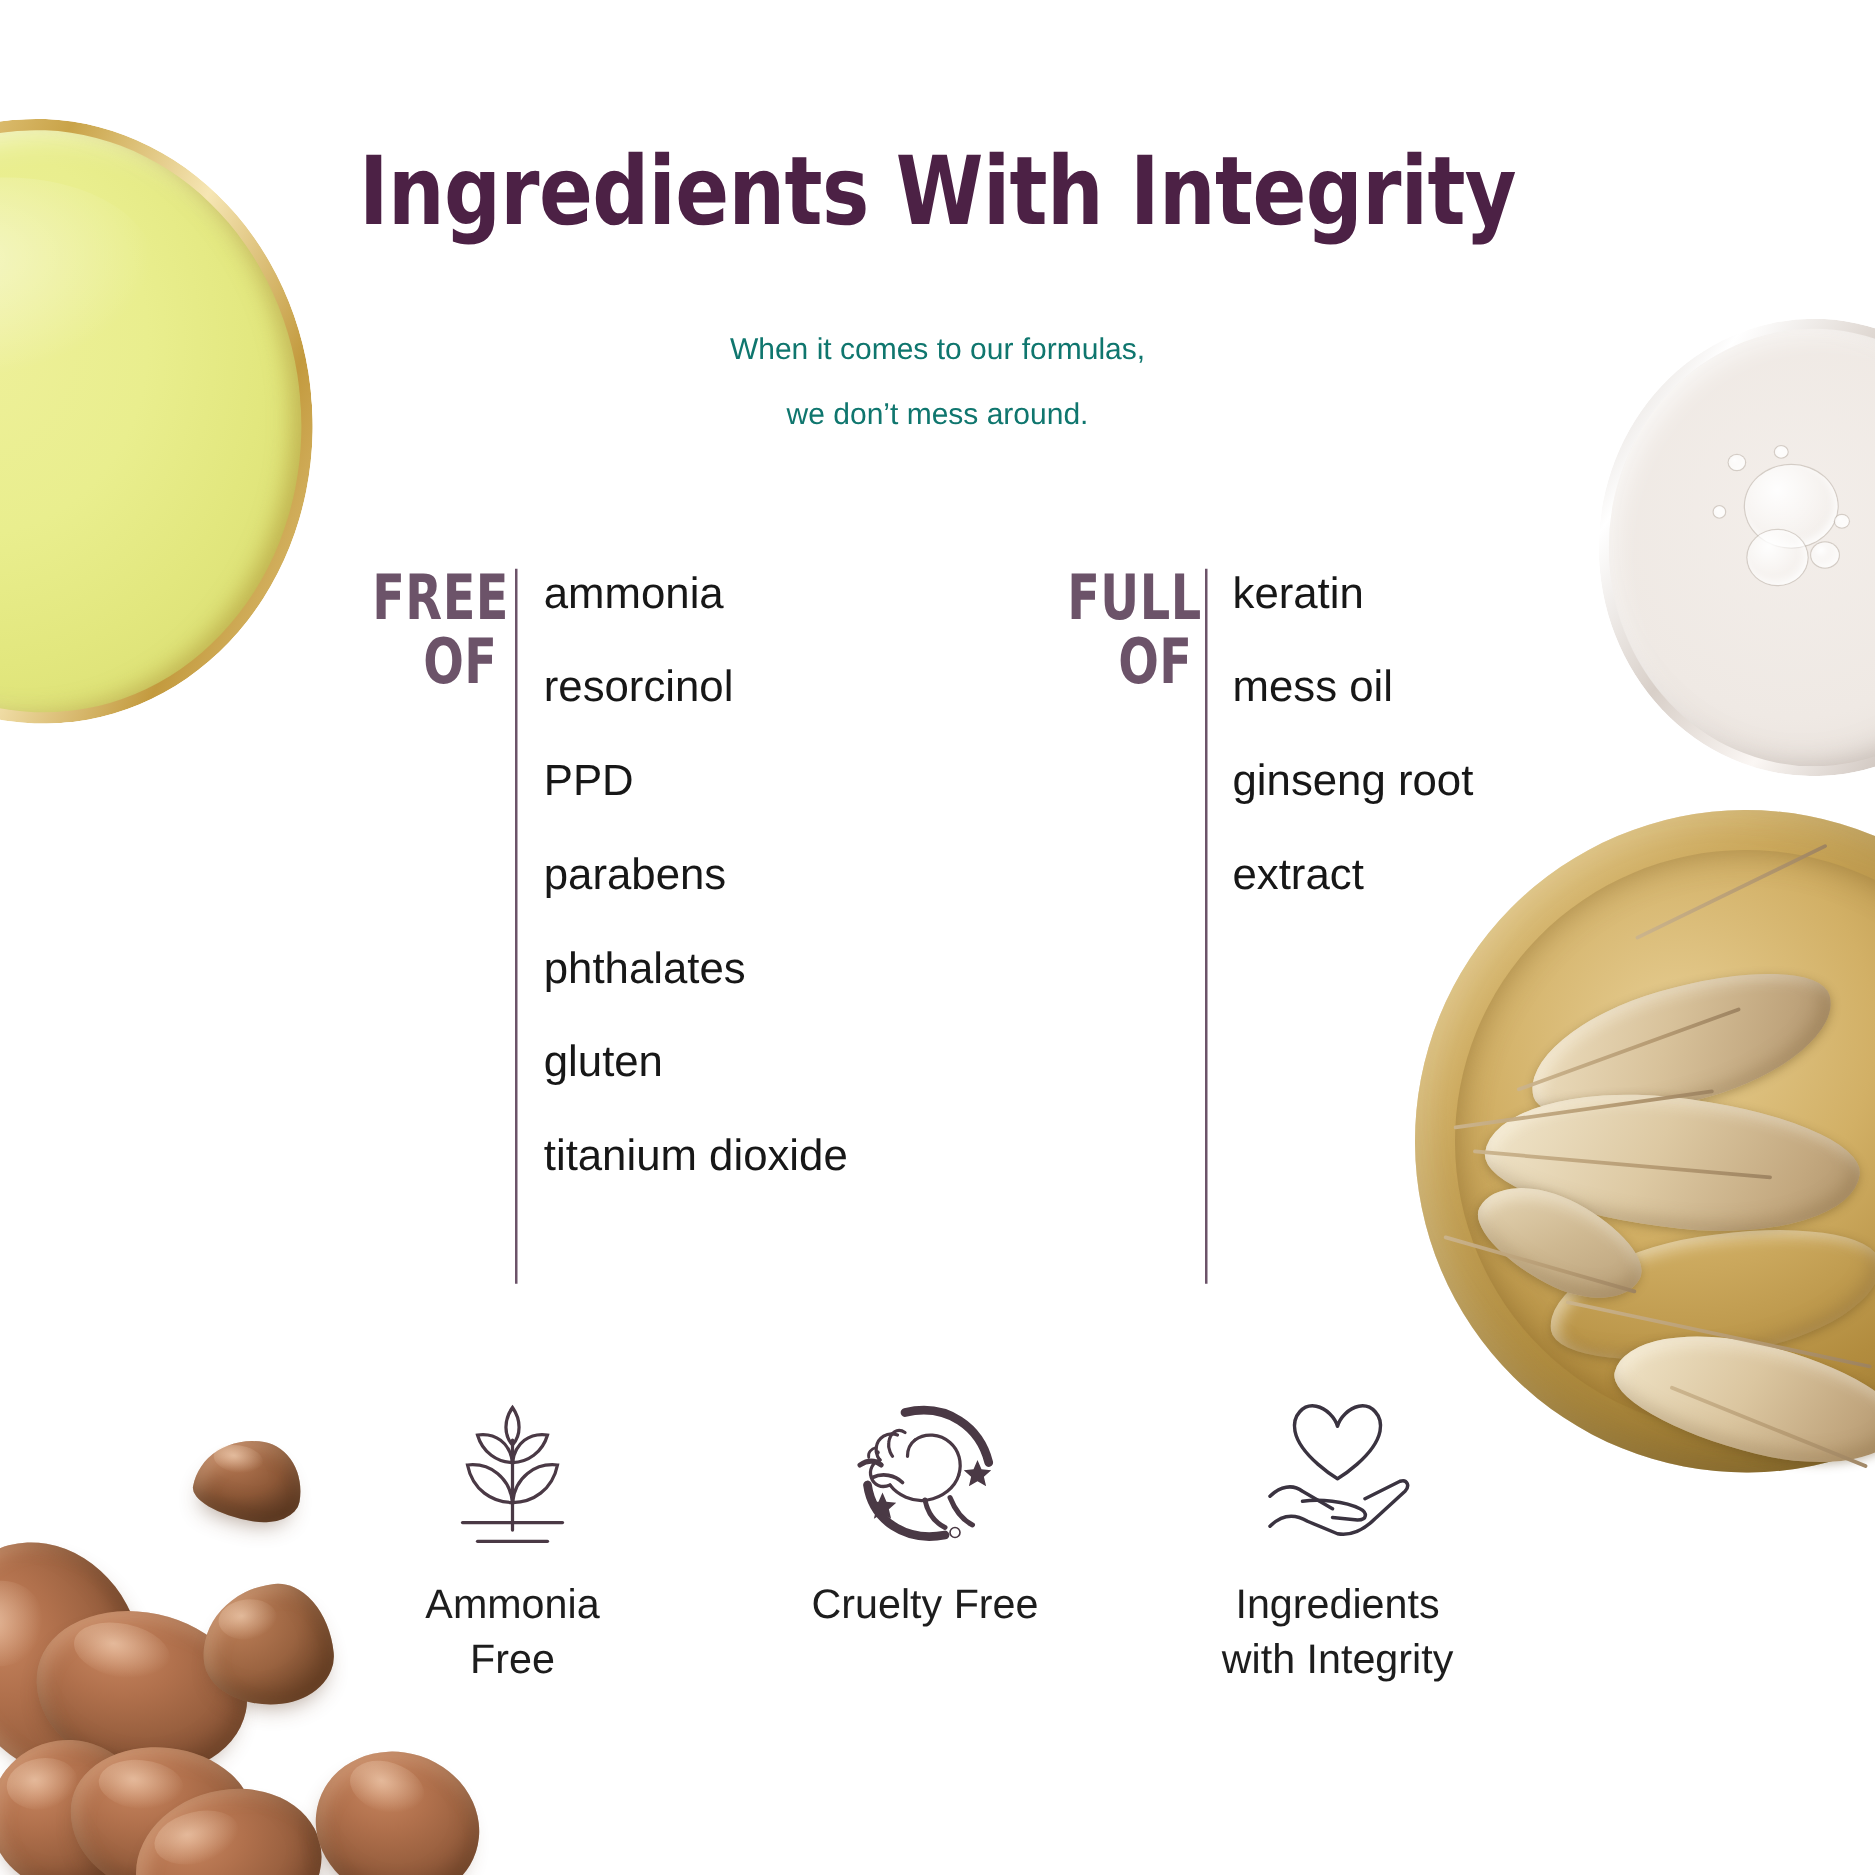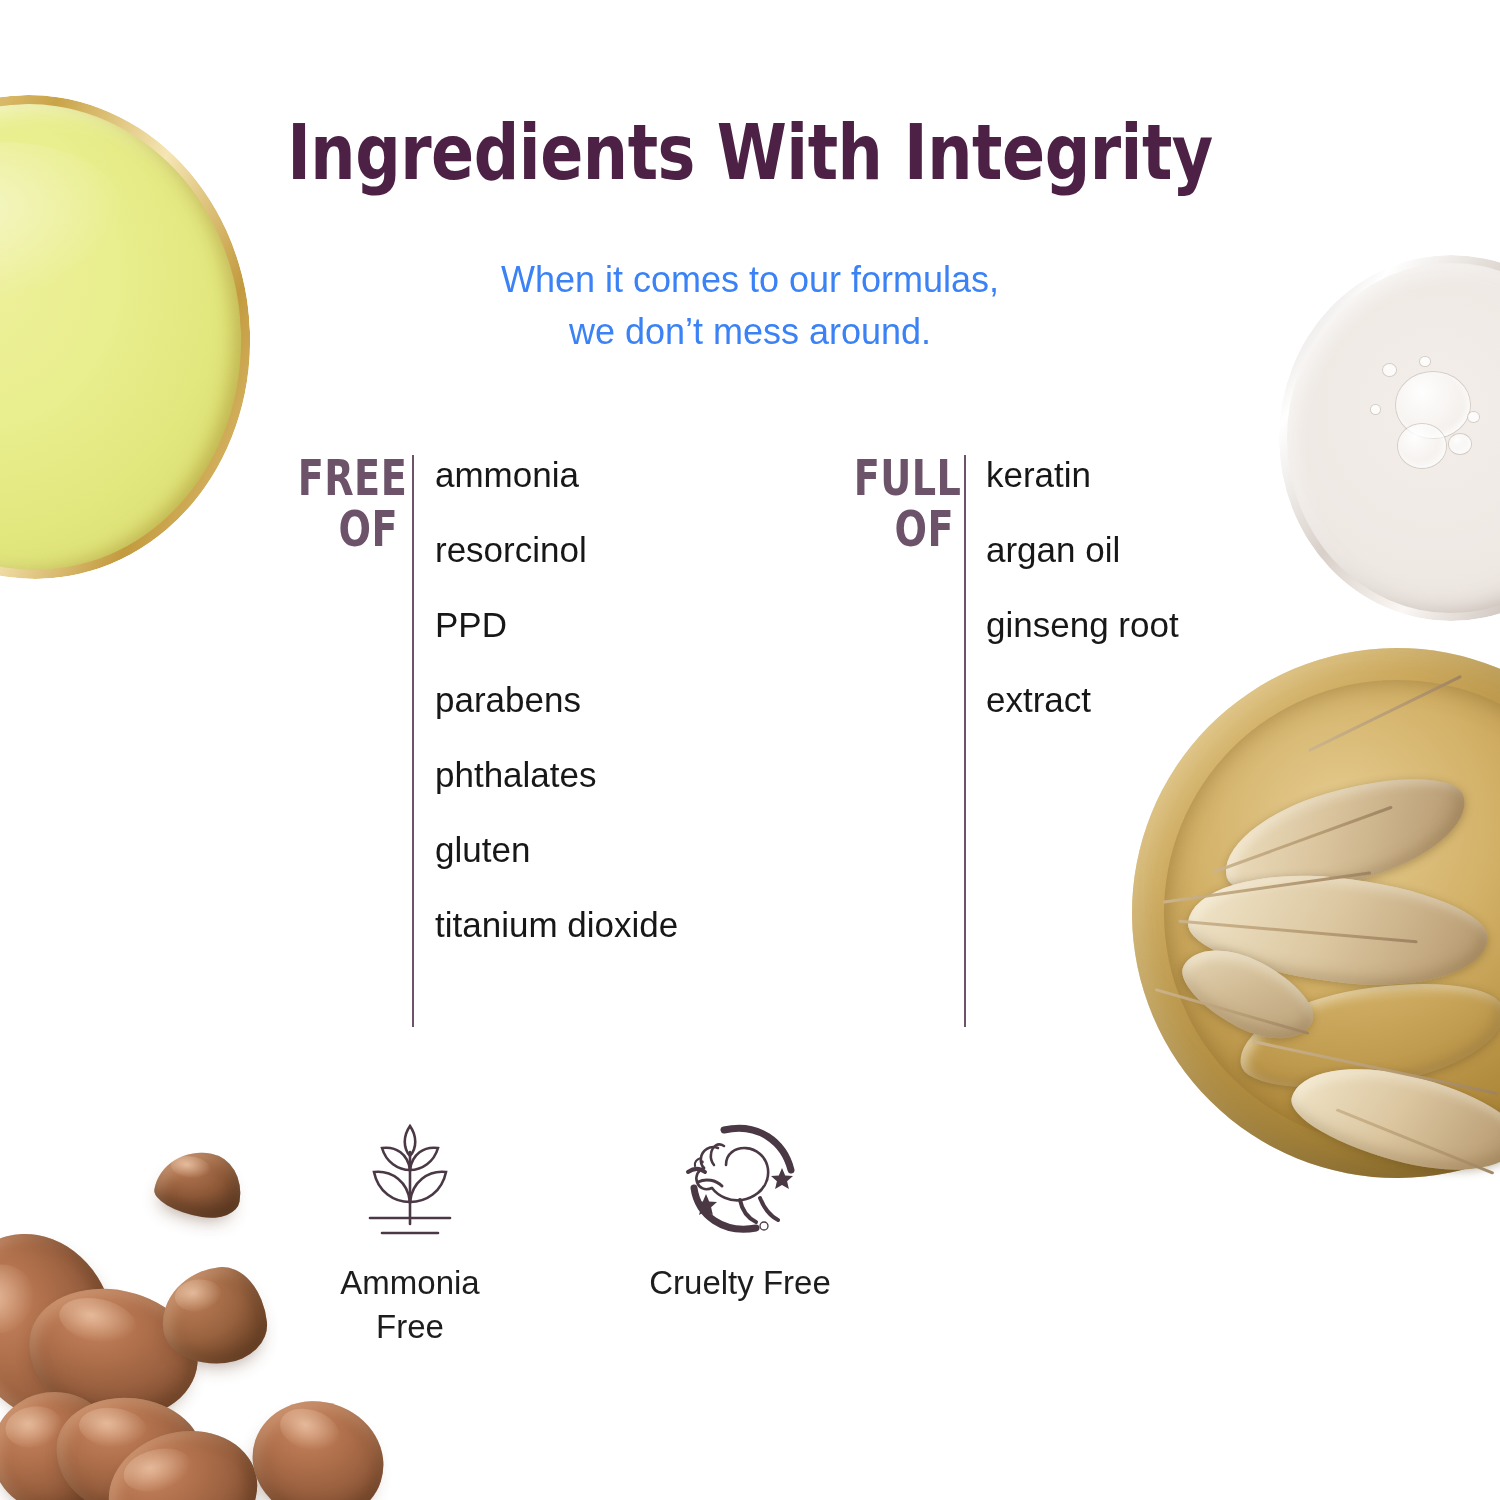--- a/index.html
+++ b/index.html
@@ -125,21 +125,21 @@
   
   #title{
     position:absolute;left:0;right:0;top:108px;text-align:center;
     font-family:"DejaVu Sans Condensed","Liberation Sans Narrow","Liberation Sans",sans-serif;
     font-weight:bold;font-size:76px;letter-spacing:-0.5px;color:#4c2145;
     transform:scaleX(.93);
   }
   #subtitle{
     position:absolute;left:300px;width:900px;top:254px;text-align:center;
     font-family:"Liberation Sans","DejaVu Sans",sans-serif;
-    font-size:36px;line-height:52px;color:#3b82f6;font-weight:300;
+    font-size:24px;line-height:52px;color:#0f766e;font-weight:300;
   }
 
   #lists{position:absolute;left:0;top:447px;width:1500px;height:600px;}
   .col{position:absolute;top:0;height:585px;}
   #col-free{left:280px;width:520px;}
   #col-full{left:836px;width:440px;}
   .col-label{
     position:absolute;top:6px;width:118px;text-align:right;
     font-family:"DejaVu Sans Condensed","Liberation Sans Narrow","Liberation Sans",sans-serif;
     font-weight:bold;font-size:50px;line-height:51px;color:#6c5369;
@@ -228,21 +228,21 @@
         <div class="item">titanium dioxide</div>
       </div>
     </div>
 
     <div class="col" id="col-full">
       <div class="col-label" style="white-space:pre-line">FULL
 OF</div>
       <div class="divider"></div>
       <div class="items">
         <div class="item">keratin</div>
-        <div class="item">argan oil</div>
+        <div class="item">mess oil</div>
         <div class="item">ginseng root</div>
         <div class="item">extract</div>
       </div>
     </div>
 
   </div>
 
   <div id="badges">
 
     <div class="badge" id="badge-ammonia">
@@ -288,16 +288,28 @@
 
           <path d="M110 56 l3.2 7.4 7.8 .7 -5.9 5.2 1.8 7.7 -6.9-4.1 -6.9 4.1 1.8-7.7 -5.9-5.2 7.8-.7 z" fill="#4a3945" stroke="none"></path>
           <path d="M34 82 l3.2 7.4 7.8 .7 -5.9 5.2 1.8 7.7 -6.9-4.1 -6.9 4.1 1.8-7.7 -5.9-5.2 7.8-.7 z" fill="#4a3945" stroke="none"></path>
 
           <circle cx="92" cy="114" r="4" stroke-width="1.3"></circle>
         </svg>
       </div>
       <div class="badge-label">Cruelty Free</div>
     </div>
 
+    <div class="badge" id="badge-integrity">
+      <div class="badge-icon">
+        <svg width="140" height="128" viewBox="0 0 140 128" fill="none" stroke="#3a3340" stroke-width="2.8" stroke-linecap="round" stroke-linejoin="round">
+          <path d="M70 68 C70 68 40 50 36 30 C33.5 17 43 8 53 10 C61 11.6 68 19 70 26 C72 19 79 11.6 87 10 C97 8 106.5 17 104 30 C100 50 70 68 70 68 Z"></path>
+          <path d="M16 82 C24 74 34 72 42 78 L66 92"></path>
+          <path d="M16 106 C26 96 36 96 46 102 L70 112 C82 114 92 108 100 100 L124 78 C128 74 126 68 120 70 L92 84"></path>
+          <path d="M42 86 C56 84 76 86 88 92 C94 95 94 101 86 101 L66 99"></path>
+        </svg>
+      </div>
+      <div class="badge-label">Ingredients
+with Integrity</div>
+    </div>
 
   </div>
 
 </div>
 
 </body></html>

